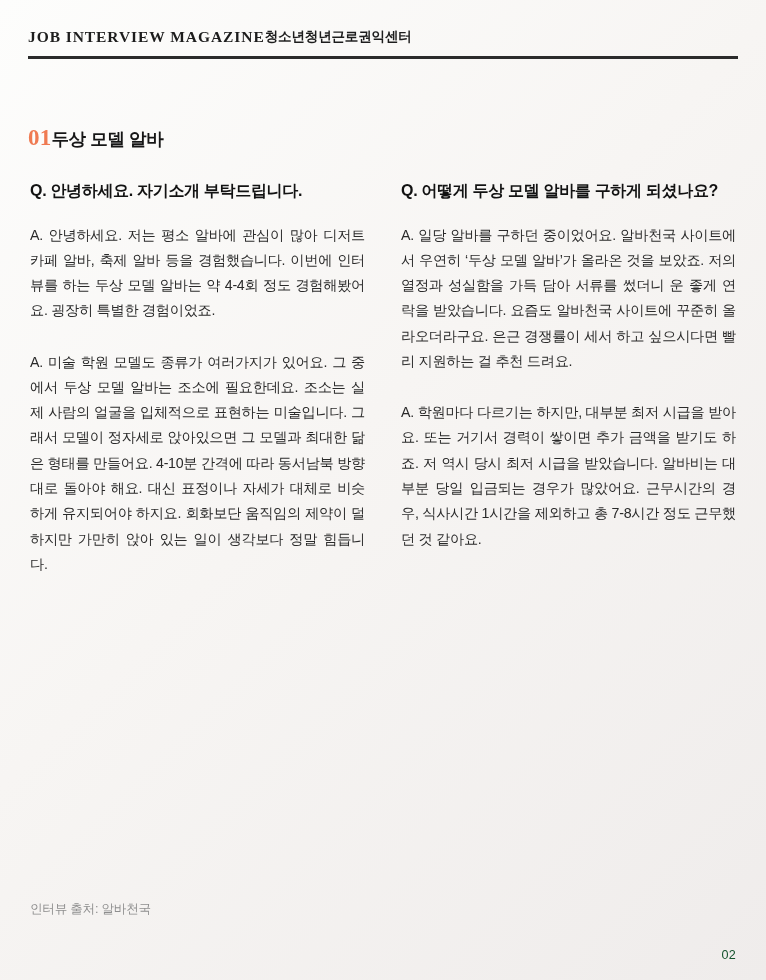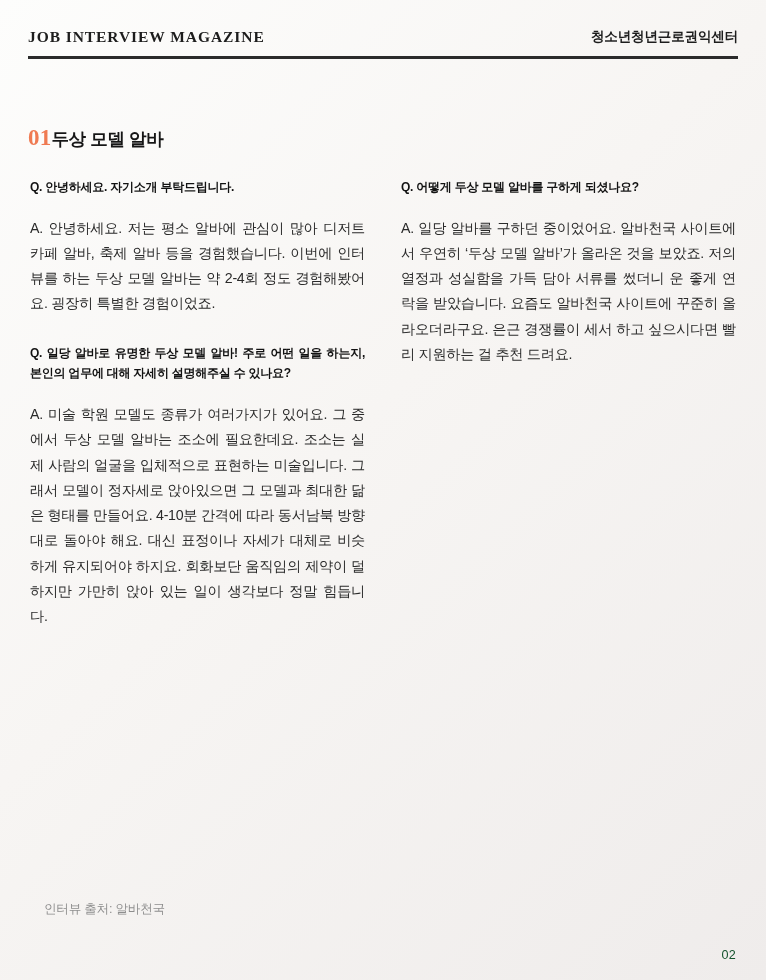--- a/index.html
+++ b/index.html
@@ -16,23 +16,22 @@
   .page {
     position: absolute;
     inset: 0;
     padding: 28px 24px 0 24px;
   }
 
   
   .header {
     display: flex;
     align-items: flex-end;
-    justify-content: space-between;
+    justify-content: flex-start;
     padding: 0 4px 10px 4px;
-    gap: 25px;
   }
   .masthead {
     font-family: "Liberation Serif", serif;
     font-weight: bold;
     font-size: 15.5px;
     letter-spacing: 0.06em;
     color: #1d1d1d;
   }
   .org {
     font-size: 13.5px;
@@ -69,42 +68,42 @@
 
   
   .columns {
     display: flex;
     gap: 36px;
     padding: 0 6px;
   }
   .col { width: 336px; }
 
   .q {
-    font-size: 12px;
+    font-size: 16px;
     font-weight: bold;
     color: #121212;
     line-height: 1.72;
     letter-spacing: -0.02em;
     text-align: justify;
     margin: 0 0 18px 0;
   }
   .a {
     font-size: 14.2px;
     color: #2a2a2a;
     line-height: 1.78;
     letter-spacing: -0.02em;
     text-align: justify;
     margin: 0 0 26px 0;
   }
   .a:last-child, .q:last-child { margin-bottom: 0; }
 
   
   .source {
     position: absolute;
-    left: 44px;
+    left: 30px;
     bottom: 62px;
     font-size: 12.6px;
     color: #8e8e8e;
     letter-spacing: -0.02em;
   }
   .pagenum {
     position: absolute;
     right: 30px;
     bottom: 18px;
     font-size: 12.6px;
@@ -126,28 +125,28 @@
 
   <div class="title-row">
     <div class="title-num" style="color: rgb(239, 122, 82);">01</div>
     <div class="title-text">두상 모델 알바</div>
   </div>
 
   <div class="columns">
 
     <div class="col">
       <p class="q">Q. 안녕하세요. 자기소개 부탁드립니다.</p>
-      <p class="a">A. 안녕하세요. 저는 평소 알바에 관심이 많아 디저트 카페 알바, 축제 알바 등을 경험했습니다. 이번에 인터뷰를 하는 두상 모델 알바는 약 2-4회 정도 경험해봤어요. 굉장히 특별한 경험이었죠.</p>
-      <p class="q">Q. 일당 알바로 유명한 두상 모델 알바! 주로 어떤 일을 하는지, 본인의 업무에 대해 자세히 설명해주실 수 있나요?</p>
+      <p class="a">A. 안녕하세요. 저는 평소 알바에 관심이 많아 디저트 카페 알바, 축제 알바 등을 경험했습니다. 이번에 인터뷰를 하는 두상 모델 알바는 약 4-4회 정도 경험해봤어요. 굉장히 특별한 경험이었죠.</p>
       <p class="a">A. 미술 학원 모델도 종류가 여러가지가 있어요. 그 중에서 두상 모델 알바는 조소에 필요한데요. 조소는 실제 사람의 얼굴을 입체적으로 표현하는 미술입니다. 그래서 모델이 정자세로 앉아있으면 그 모델과 최대한 닮은 형태를 만들어요. 4-10분 간격에 따라 동서남북 방향대로 돌아야 해요. 대신 표정이나 자세가 대체로 비슷하게 유지되어야 하지요. 회화보단 움직임의 제약이 덜 하지만 가만히 앉아 있는 일이 생각보다 정말 힘듭니다.</p>
     </div>
 
     <div class="col">
       <p class="q">Q. 어떻게 두상 모델 알바를 구하게 되셨나요?</p>
       <p class="a">A. 일당 알바를 구하던 중이었어요. 알바천국 사이트에서 우연히 ‘두상 모델 알바’가 올라온 것을 보았죠. 저의 열정과 성실함을 가득 담아 서류를 썼더니 운 좋게 연락을 받았습니다. 요즘도 알바천국 사이트에 꾸준히 올라오더라구요. 은근 경쟁률이 세서 하고 싶으시다면 빨리 지원하는 걸 추천 드려요.</p>
+      <p class="a">A. 학원마다 다르기는 하지만, 대부분 최저 시급을 받아요. 또는 거기서 경력이 쌓이면 추가 금액을 받기도 하죠. 저 역시 당시 최저 시급을 받았습니다. 알바비는 대부분 당일 입금되는 경우가 많았어요. 근무시간의 경우, 식사시간 1시간을 제외하고 총 7-8시간 정도 근무했던 것 같아요.</p>
     </div>
 
   </div>
 
   <div class="source">인터뷰 출처: 알바천국</div>
   <div class="pagenum">02</div>
 
 </div>
 
 </body></html>

